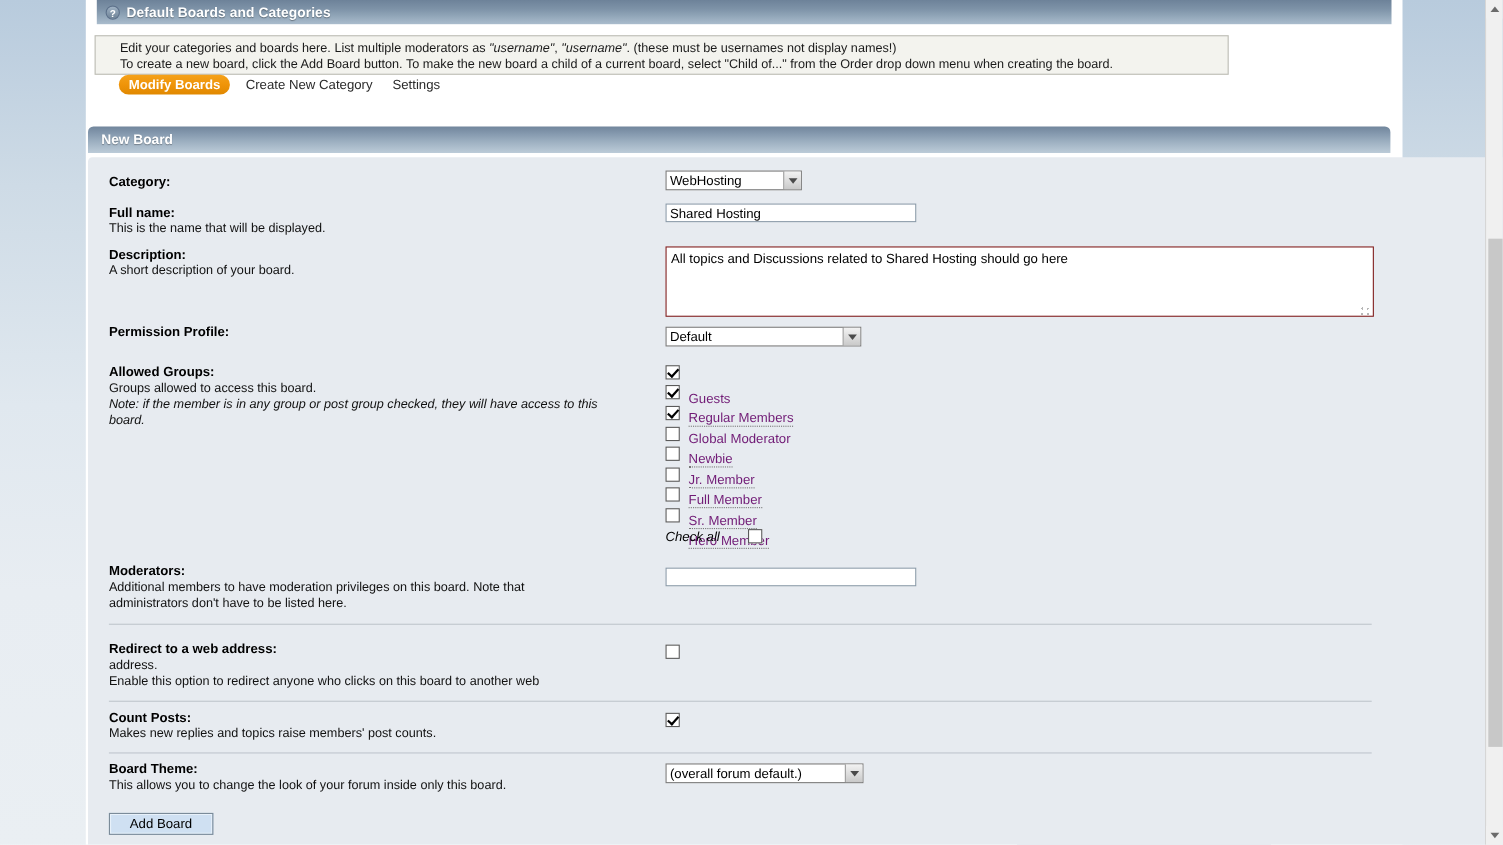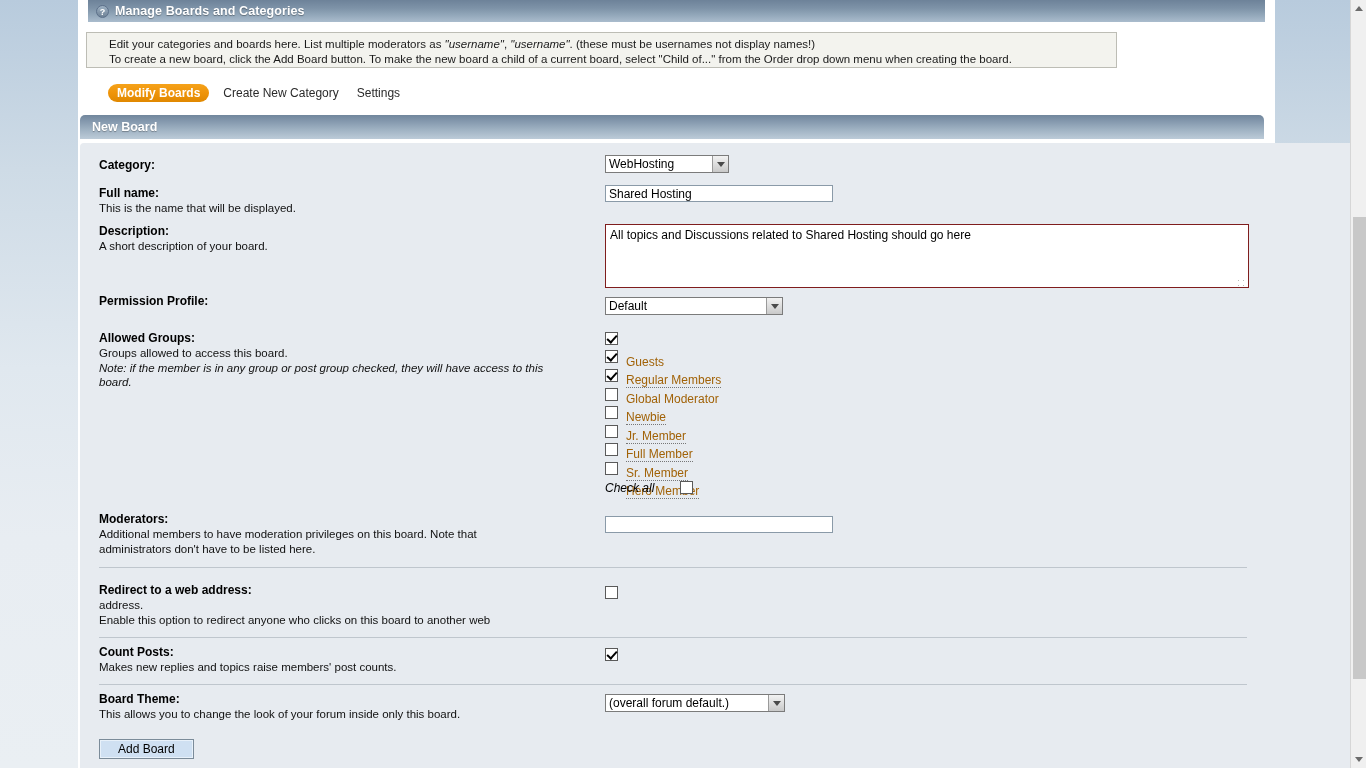--- a/index.html
+++ b/index.html
@@ -85,21 +85,21 @@
     font-size: 11.5px;
     line-height: 14.5px;
     color: #1a1a1a;
   }
   .info-box i { font-style: italic; }
 
   
   .tabstrip {
     position: absolute;
     left: 108px;
-    top: 84px;
+    top: 68px;
     height: 18px;
     display: flex;
     align-items: flex-start;
     gap: 0px;
   }
   .tab {
     font-size: 12px;
     color: #2a2a2a;
     padding: 2px 6px;
     white-space: nowrap;
@@ -273,21 +273,21 @@
   }
 
   .grouprow {
     display: flex;
     align-items: center;
     height: 18.6px;
   }
   .grouprow .glabel {
     margin-left: 8px;
     font-size: 12px;
-    color: #a16207;
+    color: #701a75;
     margin-top: 48px;
   }
   .grouprow .glabel.dotted {
     border-bottom: 1px dotted #777;
     line-height: 13px;
   }
   .checkall {
     display: flex;
     align-items: center;
     margin-top: 3px;
@@ -365,21 +365,21 @@
 </style>
 </head>
 <body>
 
 <div id="page-wrap">
 
   <div id="content-col">
 
     <div class="cat-bar">
       <span class="help-icon">?</span>
-      <span class="title-text">Manage Boards and Categories</span>
+      <span class="title-text">Default Boards and Categories</span>
     </div>
 
   </div>
 
   <div class="info-box">
     <div><span>Edit your categories and boards here. List multiple moderators as </span><i>"username"</i><span>, </span><i>"username"</i><span>. (these must be usernames not display names!)</span></div>
     <div>To create a new board, click the Add Board button. To make the new board a child of a current board, select "Child of..." from the Order drop down menu when creating the board.</div>
   </div>
 
   <div class="tabstrip">

